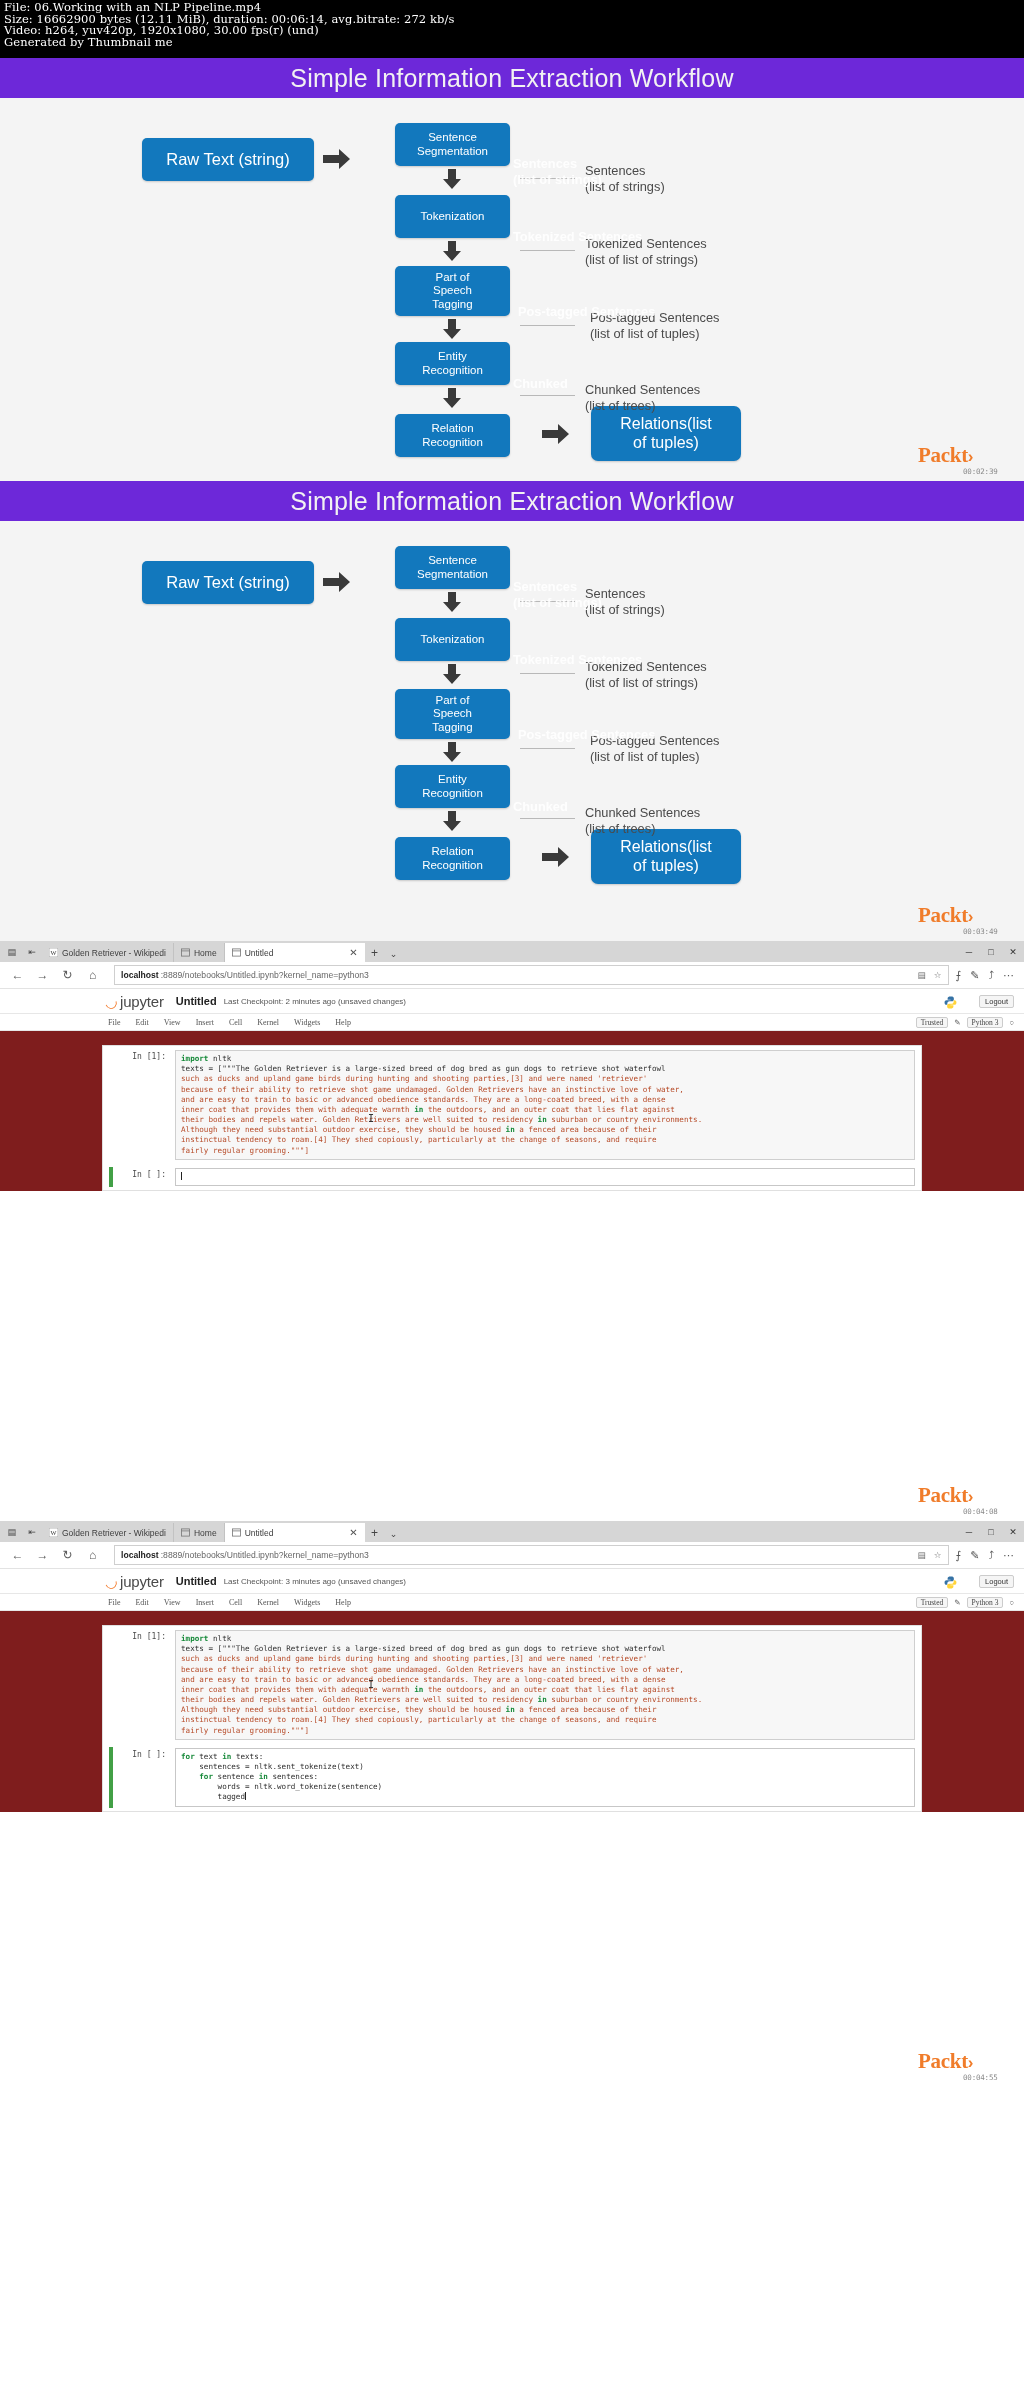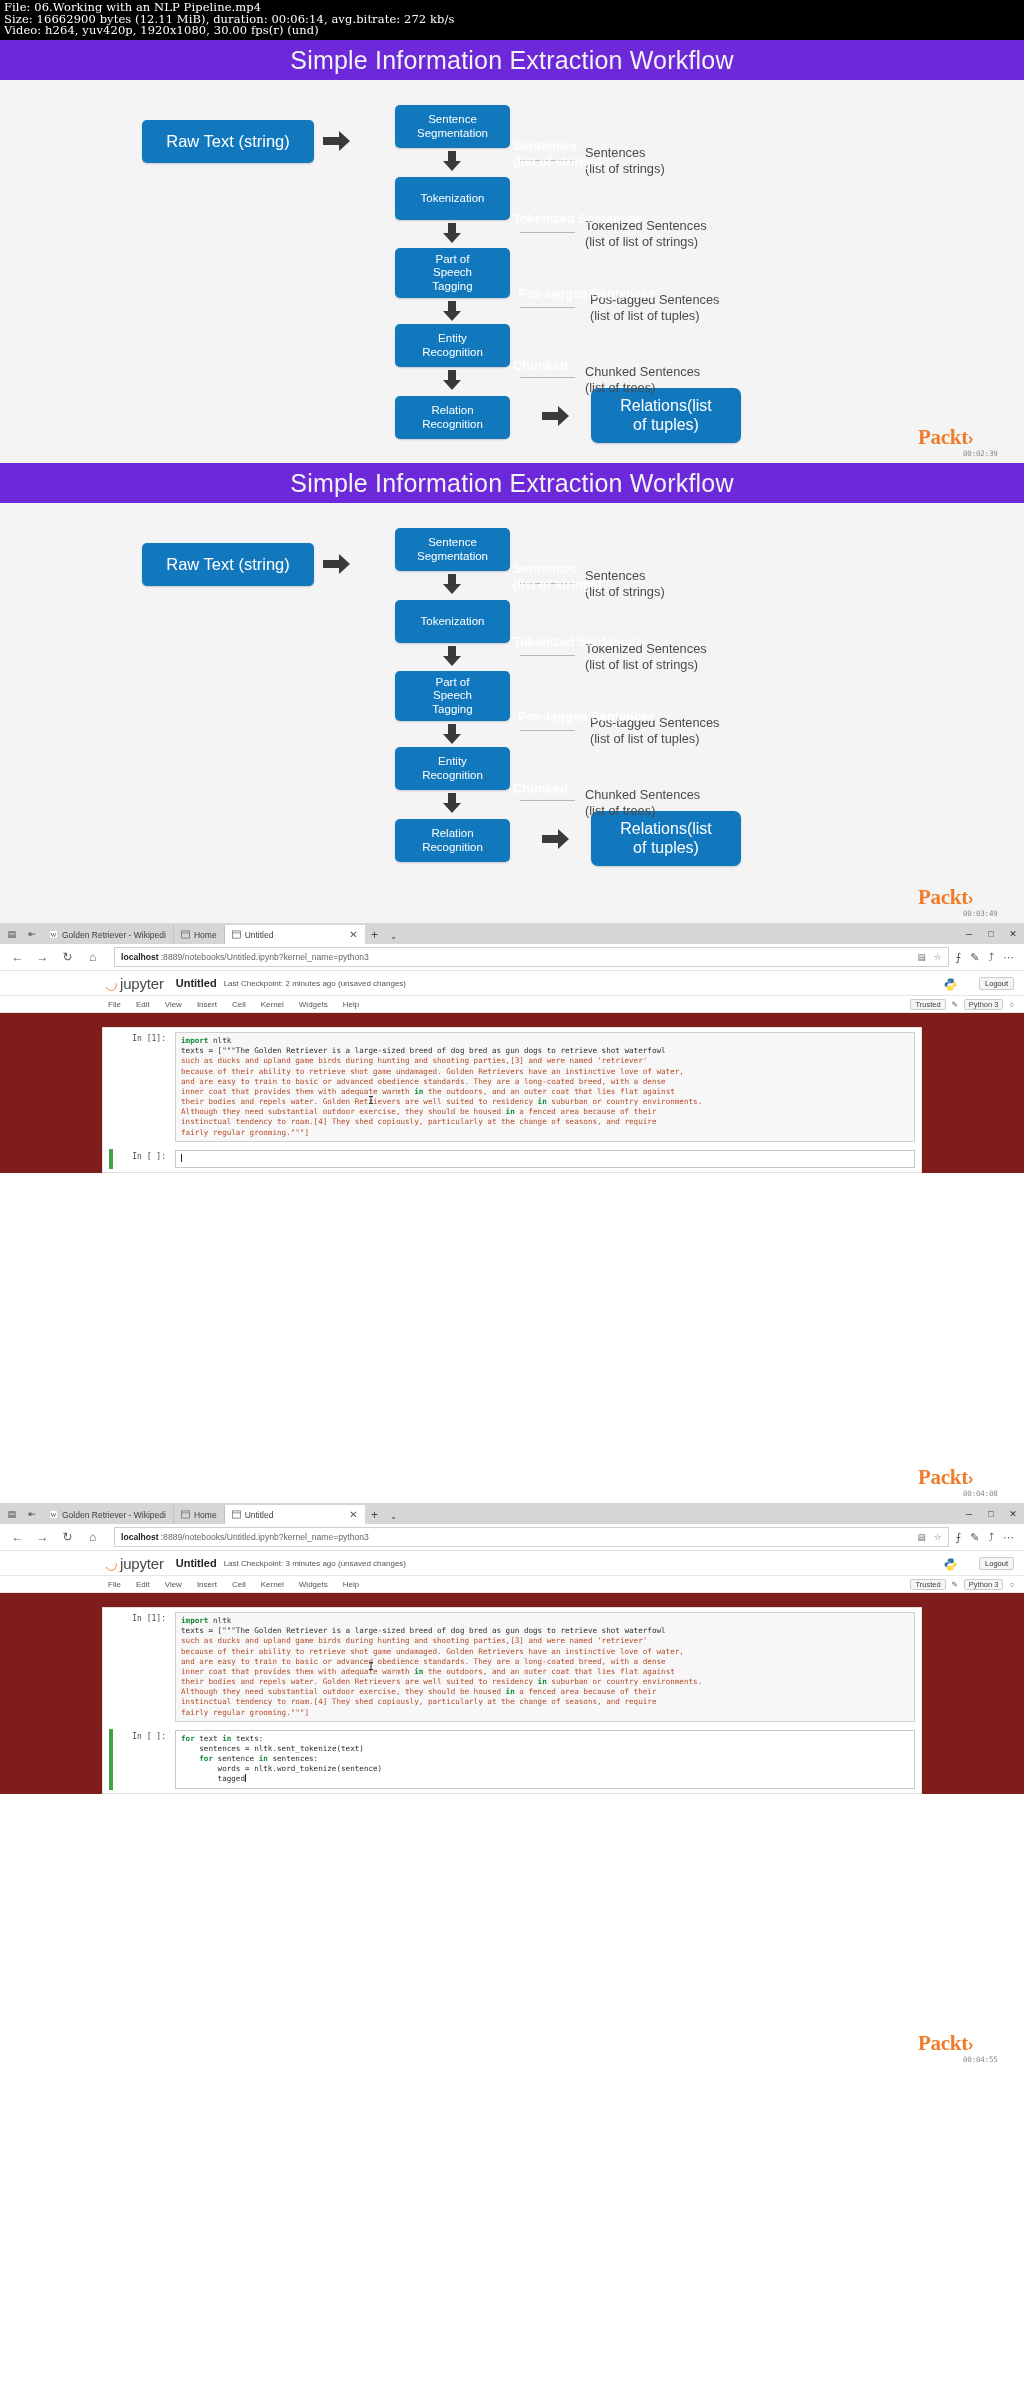--- a/index.html
+++ b/index.html
@@ -9,21 +9,21 @@
     background: #ffffff;
     overflow: hidden;
     position: relative;
   }
 
   
   .fileinfo {
     background: #000000;
     color: #ffffff;
     padding: 2px 4px 6px 4px;
-    height: 40px;
+    height: 58px;
     font-family: "DejaVu Serif", serif;
     font-size: 11.5px;
     line-height: 11.6px;
     letter-spacing: 0.1px;
   }
   .fileinfo div { white-space: nowrap; }
 
   
   .slide {
     position: relative;
@@ -229,20 +229,21 @@
   .jmenu {
     height: 17px;
     display: flex;
     align-items: center;
     gap: 15px;
     padding: 0 10px 0 108px;
     font-size: 8px;
     color: #555;
     border-bottom: 1px solid #e7e7e7;
     background: #fff;
+    font-family: Liberation Serif, serif;
   }
   .jmenu-right { margin-left: auto; display: flex; align-items: center; gap: 6px; font-size: 7.5px; color: #444; }
   .badge { border: 1px solid #ccc; border-radius: 2px; padding: 0 4px; background: #f6f6f6; }
 
   .jbody { background: #7f1d1d; padding-top: 14px; }
   .nbwrap {
     margin: 0 auto;
     background: #ffffff;
     border: 1px solid #e0e0e0;
   }
@@ -298,20 +299,21 @@
     color: #333;
   }
 </style>
 </head>
 <body>
 
 <div class="fileinfo">
   <div>File: 06.Working with an NLP Pipeline.mp4</div>
   <div>Size: 16662900 bytes (12.11 MiB), duration: 00:06:14, avg.bitrate: 272 kb/s</div>
   <div>Video: h264, yuv420p, 1920x1080, 30.00 fps(r) (und)</div>
+  <div>Generated by Thumbnail me</div>
 </div>
 
 <div id="frames-root">
     <div class="slide">
       <div class="slide-header">
         <div class="slide-title">Simple Information Extraction Workflow</div>
       </div>
       <div class="slide-body" style="height: 383px;">
         <div class="node rawtext" style="left: 142px; top: 40px; width: 172px; height: 43px;">
           <span style="white-space: pre-line;">Raw Text (string)</span>

